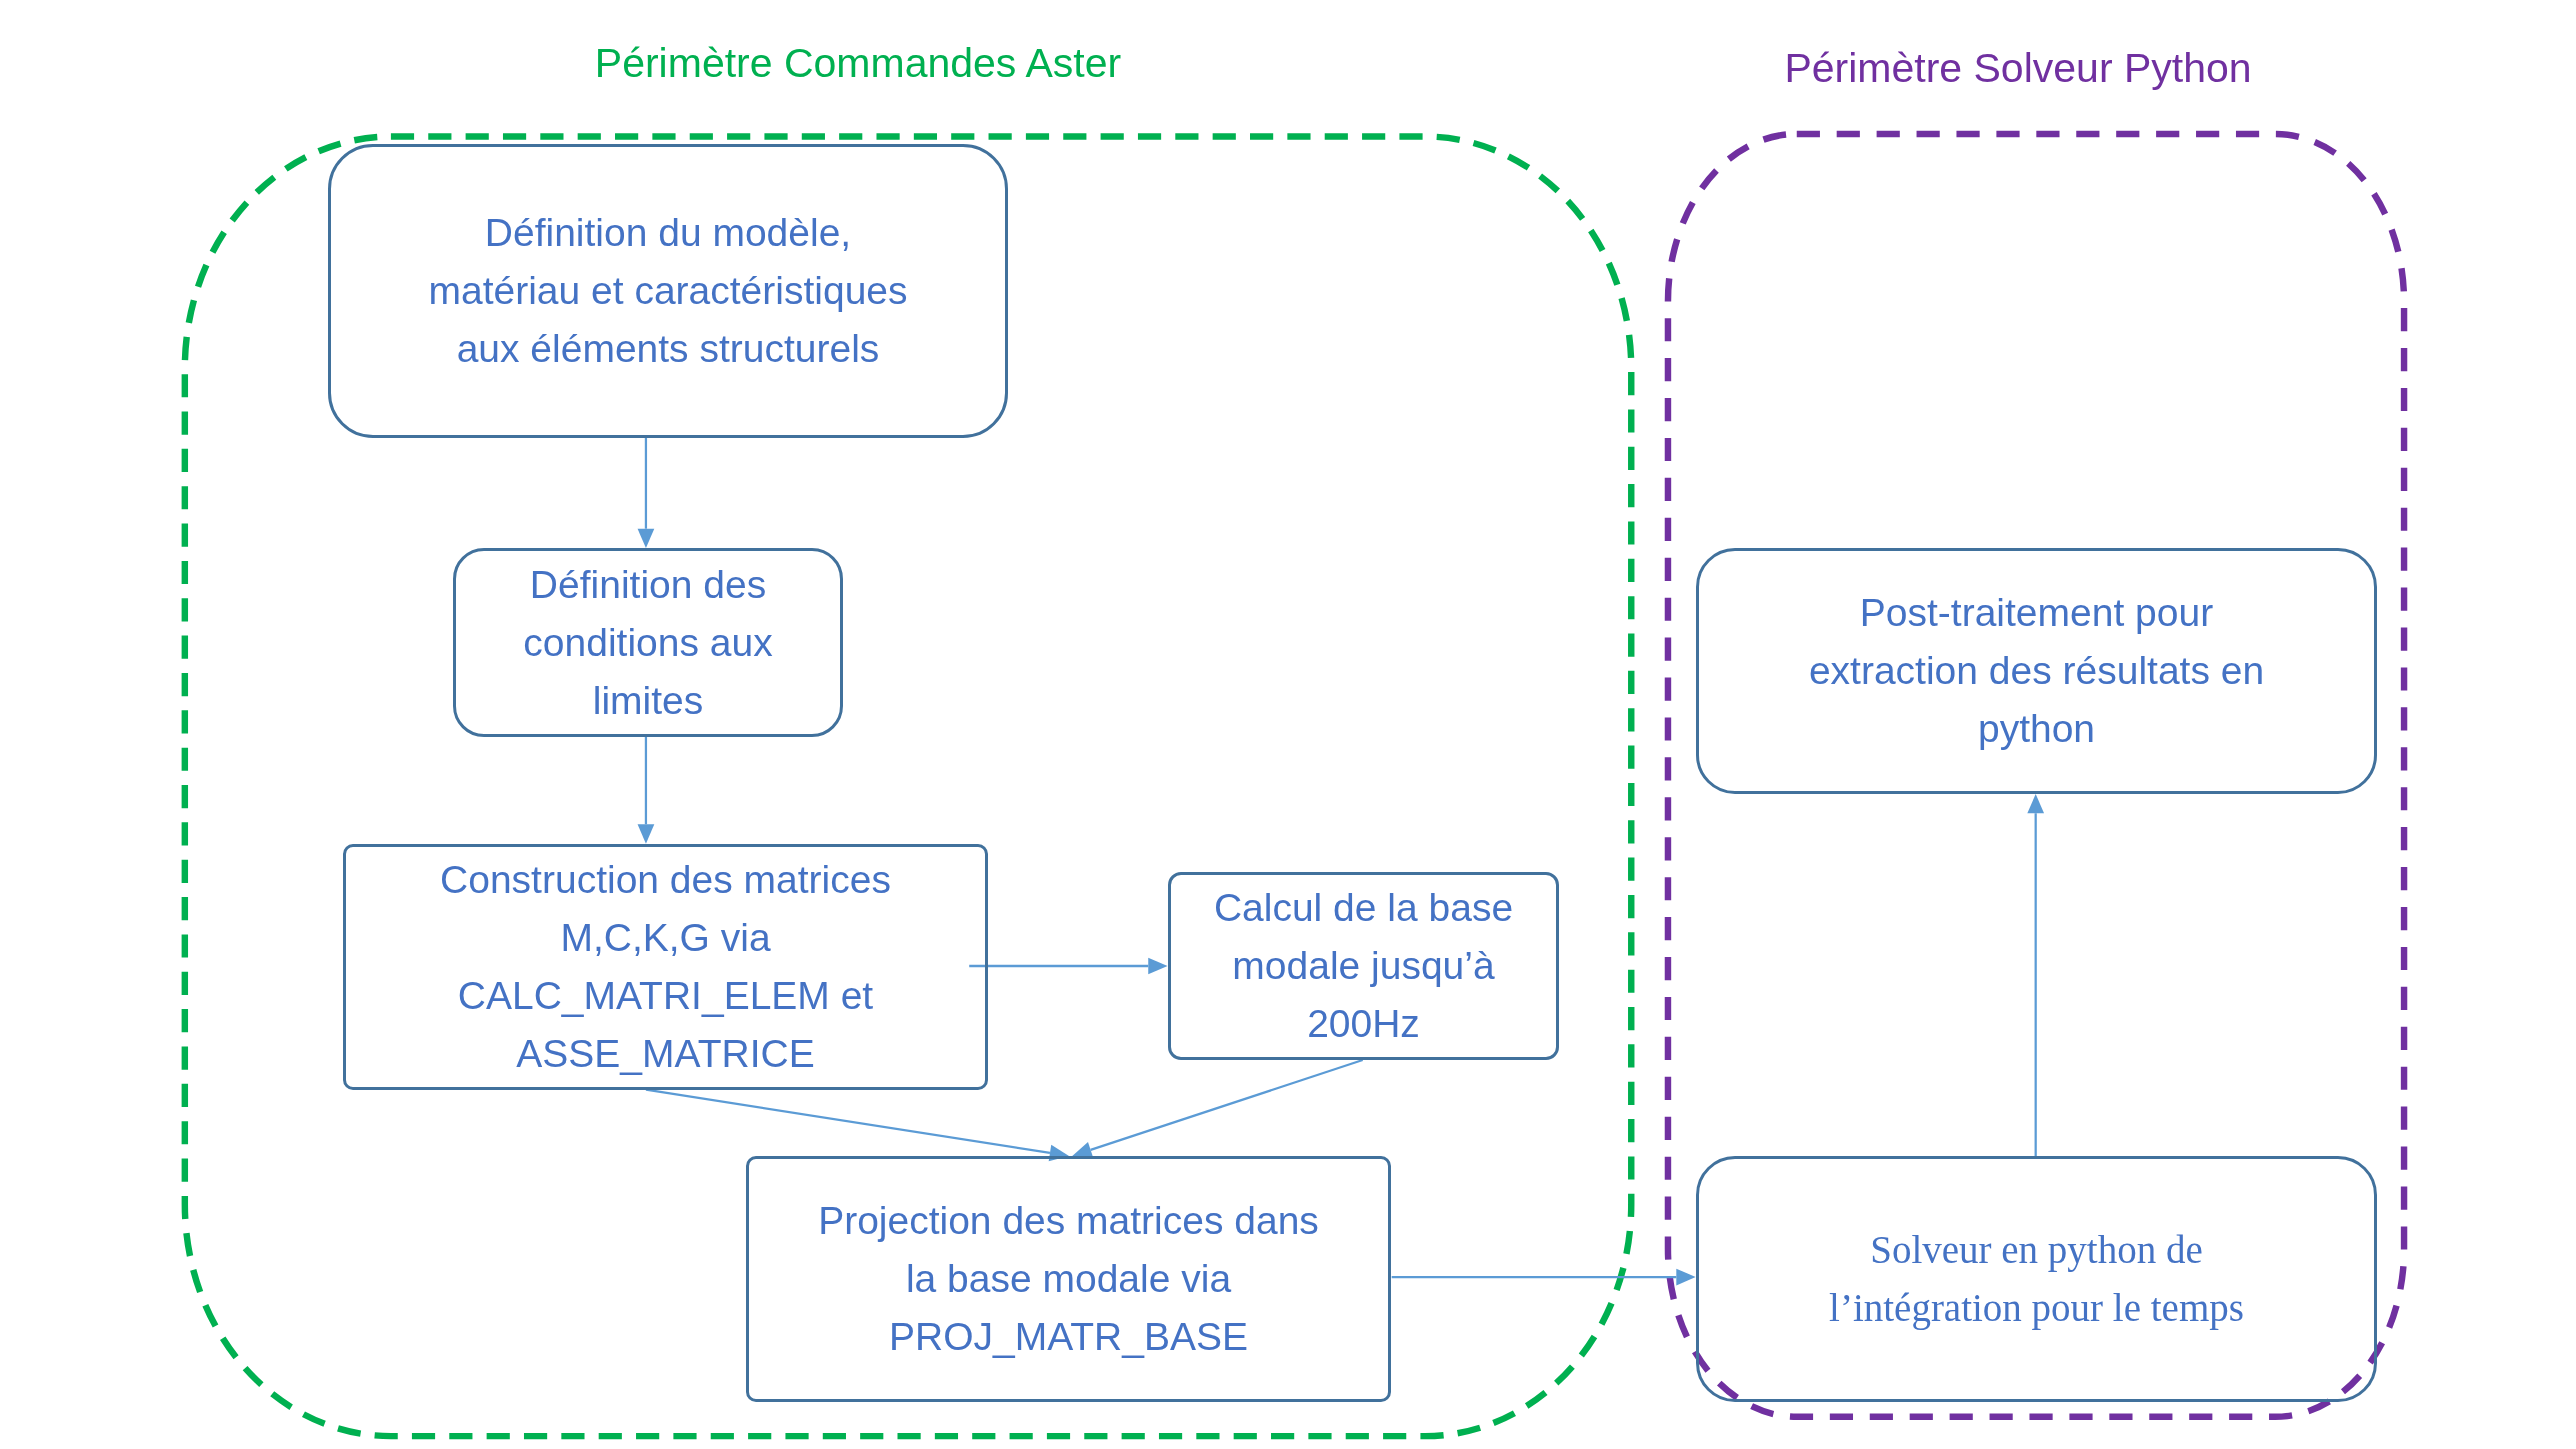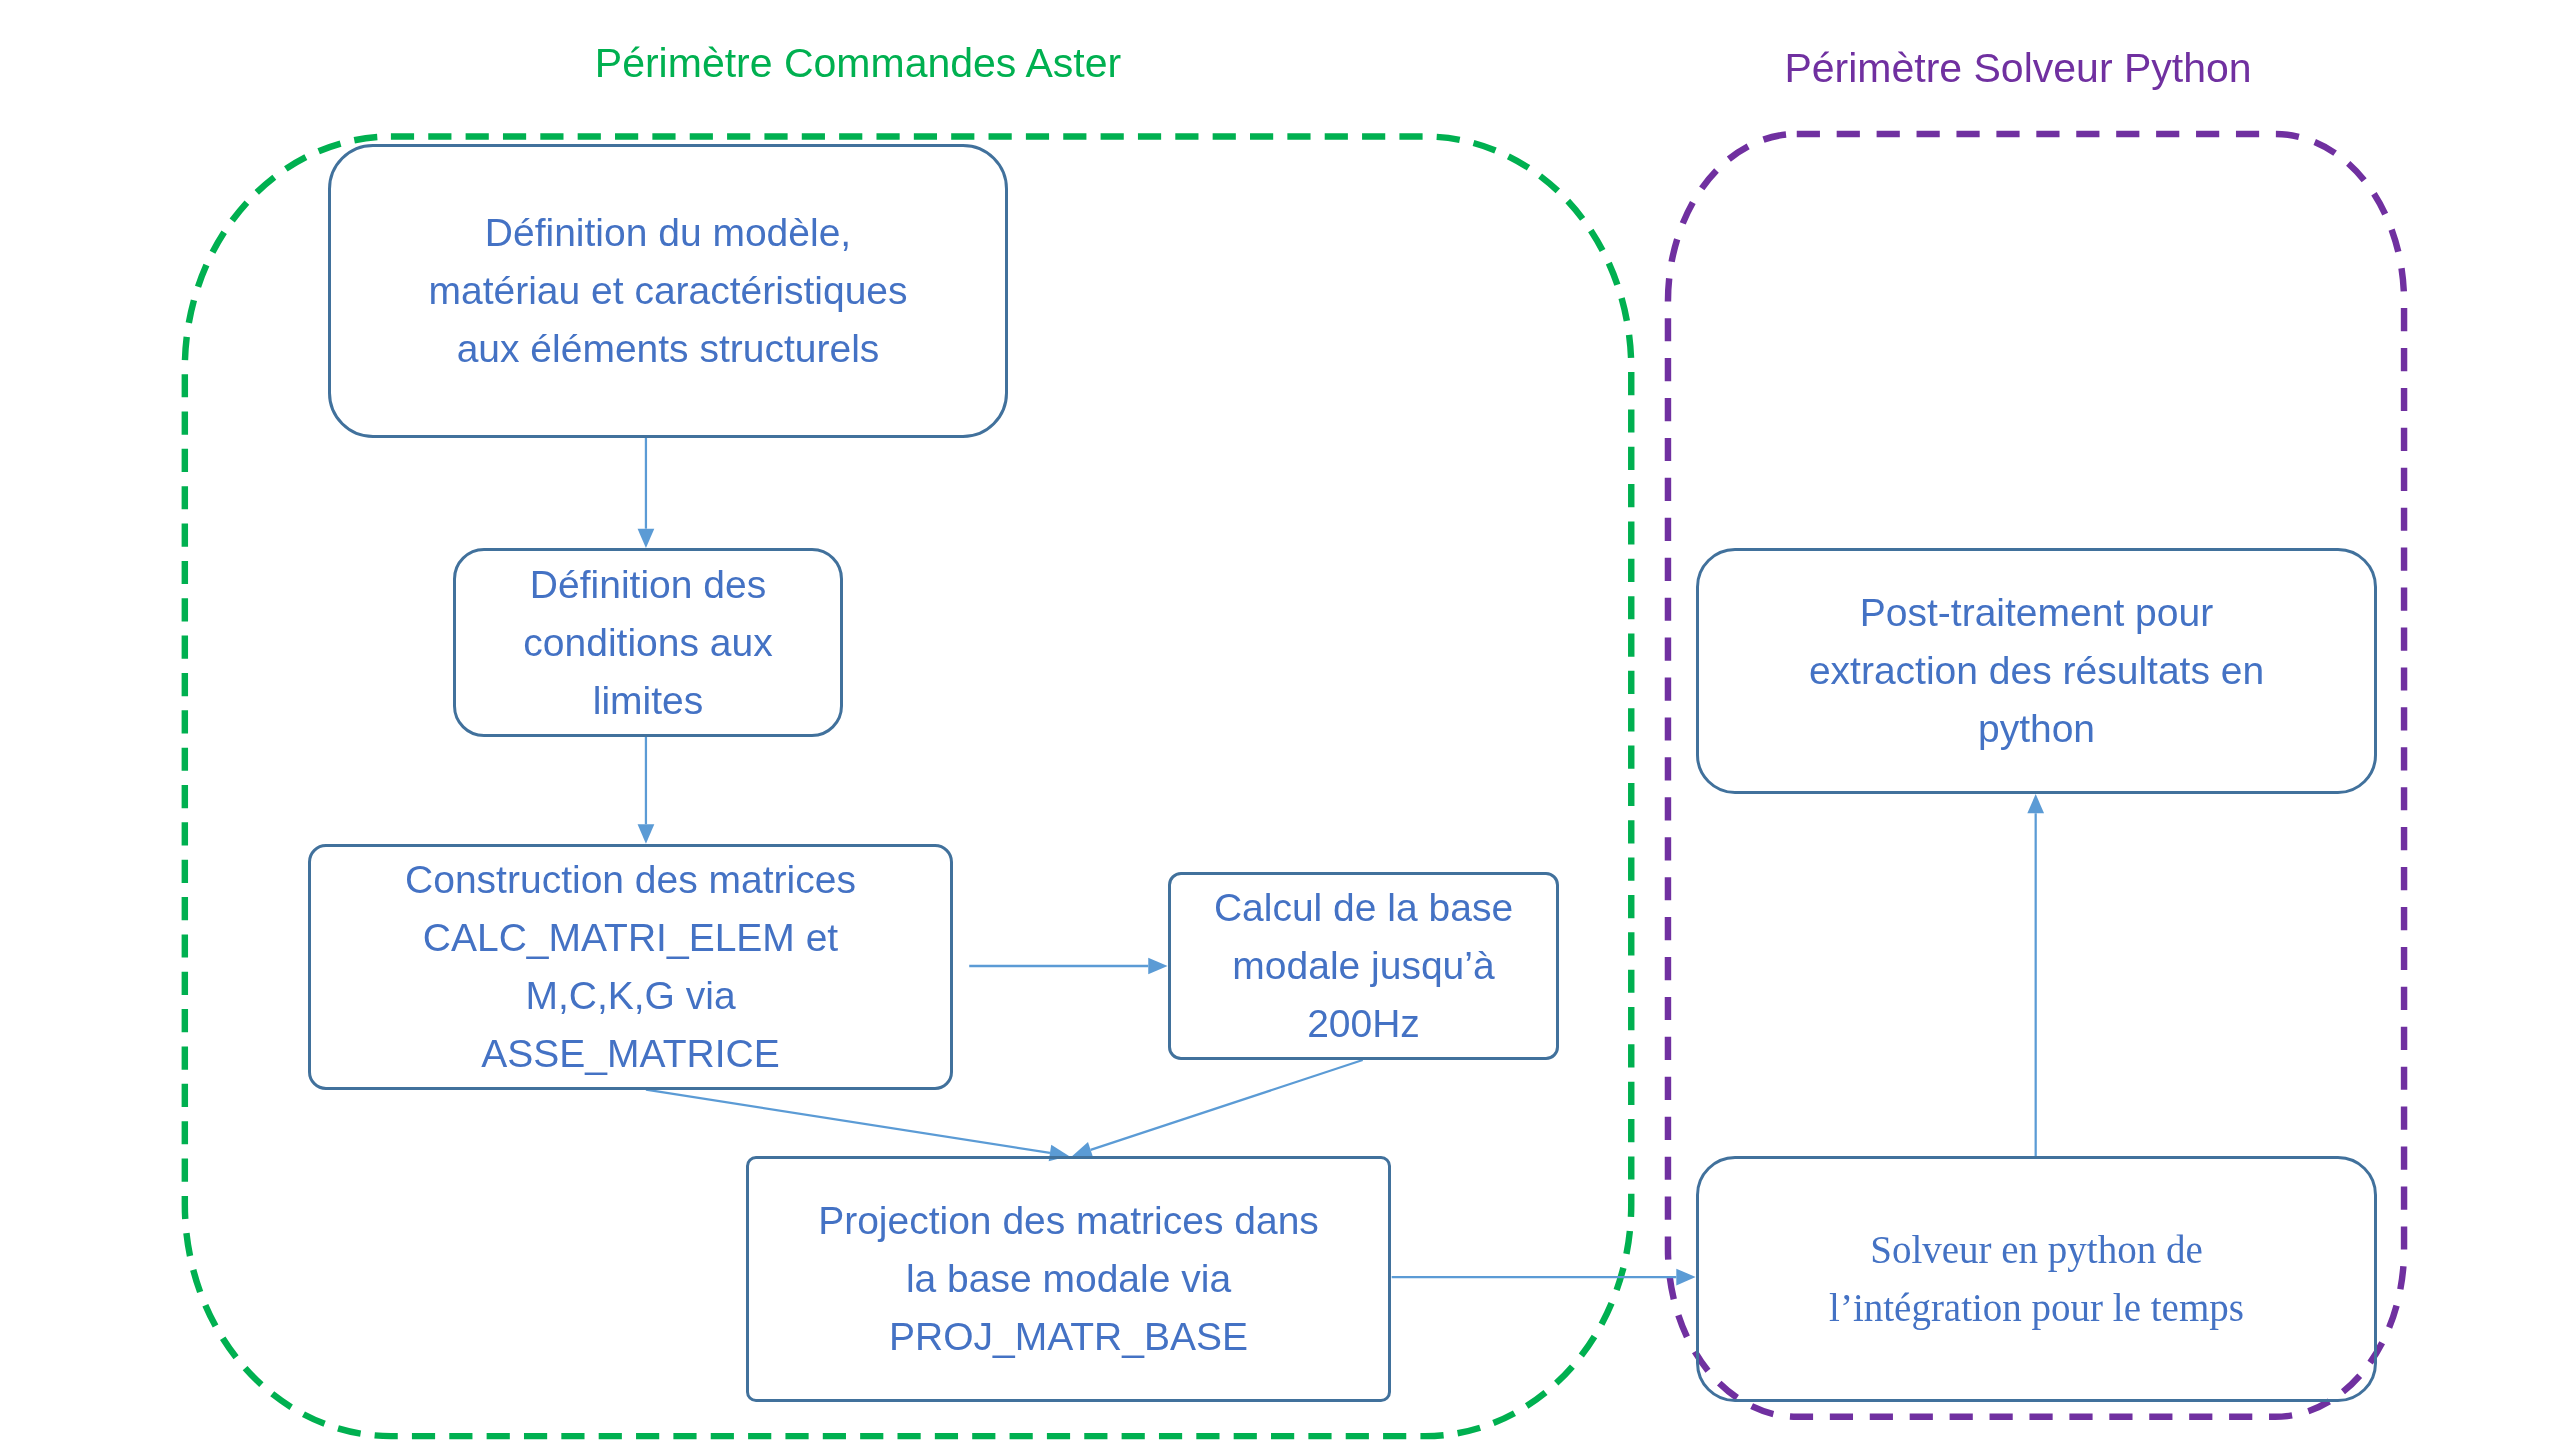--- a/index.html
+++ b/index.html
@@ -70,25 +70,25 @@
 </div>
 
 <div class="node" id="node-boundary_conditions" style="left:453px; top:548px; width:390px; height:189px; border-radius:31px;">
   <div>
     <span class="line">Définition des</span>
     <span class="line">conditions aux</span>
     <span class="line">limites</span>
   </div>
 </div>
 
-<div class="node" id="node-matrix_construction" style="left:308px; top:844px; width:645px; height:246px; border-radius:18px;">
+<div class="node" id="node-matrix_construction" style="left:343px; top:844px; width:645px; height:246px; border-radius:10px;">
   <div>
     <span class="line">Construction des matrices</span>
+    <span class="line">M,C,K,G via</span>
     <span class="line">CALC_MATRI_ELEM et</span>
-    <span class="line">M,C,K,G via</span>
     <span class="line">ASSE_MATRICE</span>
   </div>
 </div>
 
 <div class="node" id="node-modal_basis" style="left:1168px; top:872px; width:391px; height:188px; border-radius:13px;">
   <div>
     <span class="line">Calcul de la base</span>
     <span class="line">modale jusqu’à</span>
     <span class="line">200Hz</span>
   </div>

